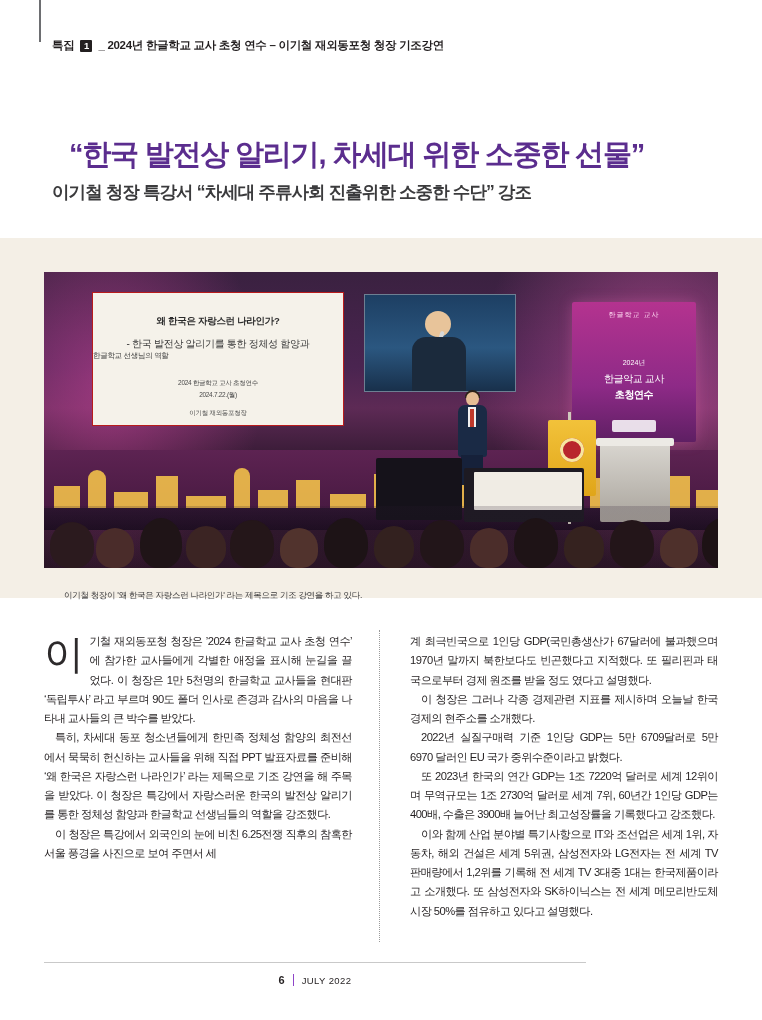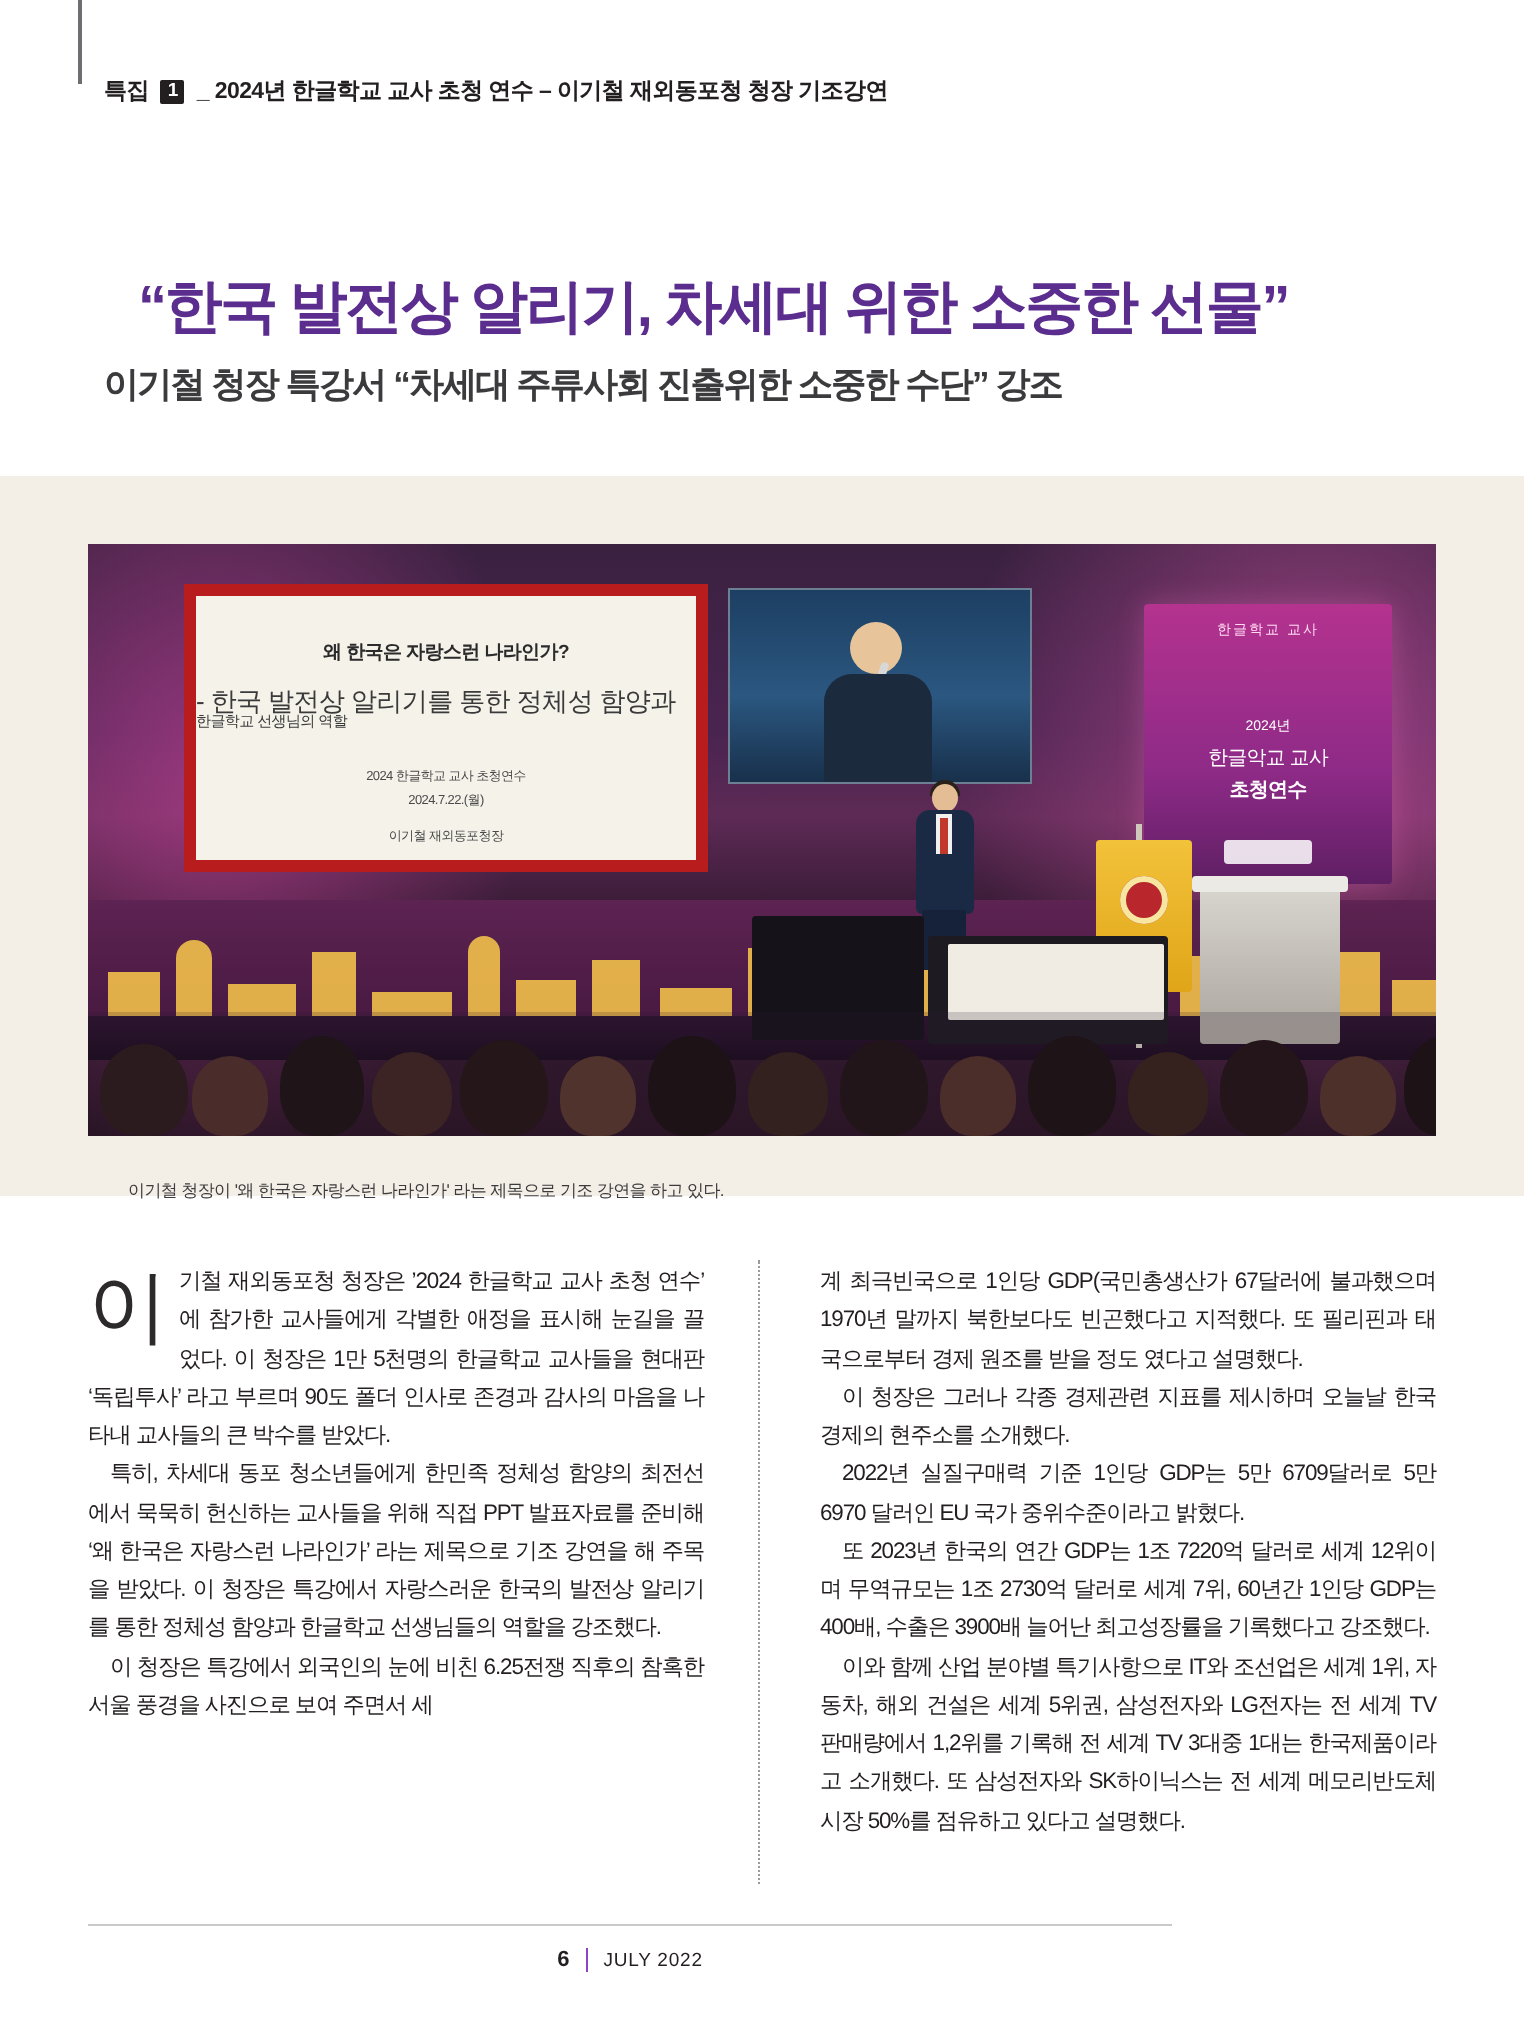--- a/index.html
+++ b/index.html
@@ -122,30 +122,30 @@
   .ph-wash-r {
     position: absolute;
     right: -60px; top: -40px; width: 300px; height: 340px;
     background: radial-gradient(ellipse at 60% 40%, rgba(225,90,175,0.55), rgba(120,40,110,0) 70%);
   }
   
   .ph-screen {
     position: absolute;
     left: 48px; top: 20px; width: 250px; height: 132px;
     background: #f5f2ea;
-    border: 6px solid #b91c1c;
+    border: 1px solid #b91c1c;
   }
   .ph-screen .scr-t1 {
     position: absolute; left: 0; right: 0; top: 22px;
     text-align: center; font-size: 9.5px; font-weight: bold; color: #2b2b2b;
     letter-spacing: -0.3px;
   }
   .ph-screen .scr-t2 {
     position: absolute; left: 0; right: 0; top: 44px;
-    font-size: 13px; color: #3a3a3a; letter-spacing: -0.3px;
+    text-align: center; font-size: 10px; color: #3a3a3a; letter-spacing: -0.3px;
   }
   .ph-screen .scr-t3 {
     position: absolute; left: 0; right: 0; top: 58px;
     text-align: left; font-size: 7.5px; color: #3a3a3a; letter-spacing: -0.3px;
   }
   .ph-screen .scr-t4 {
     position: absolute; left: 0; right: 0; top: 86px;
     text-align: center; font-size: 6.5px; color: #4a4a4a; letter-spacing: -0.3px;
   }
   .ph-screen .scr-t5 {

